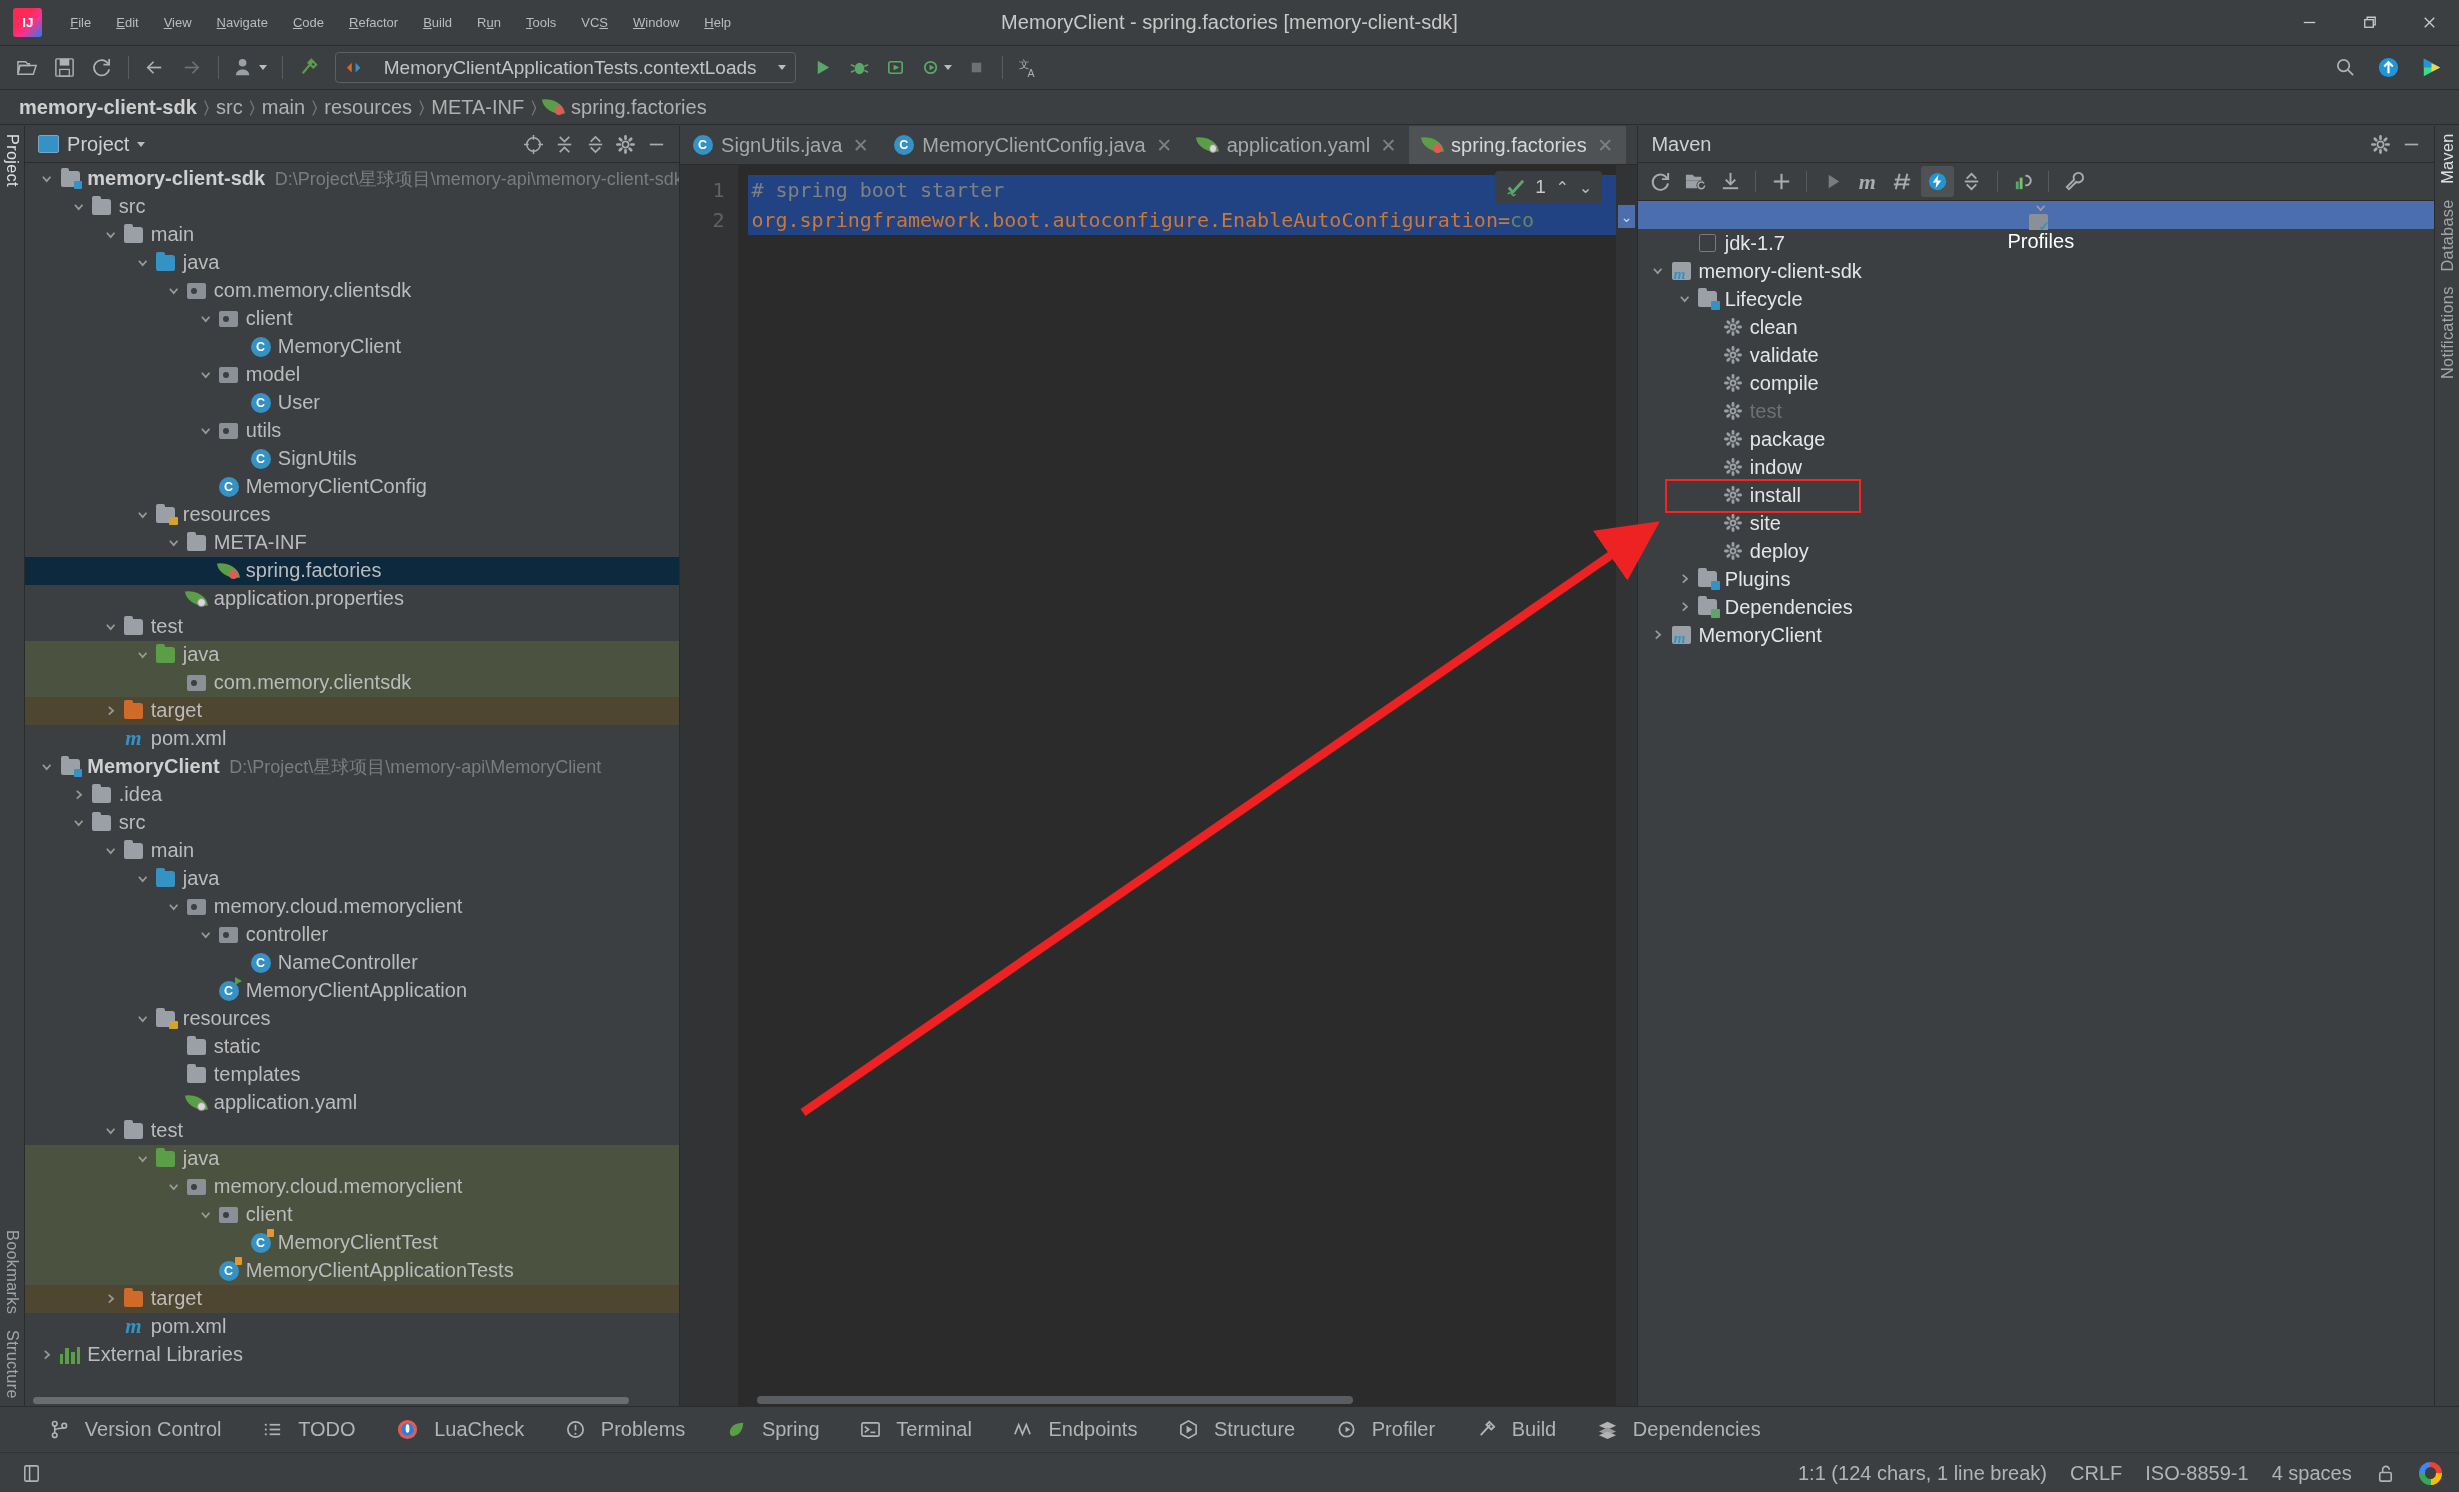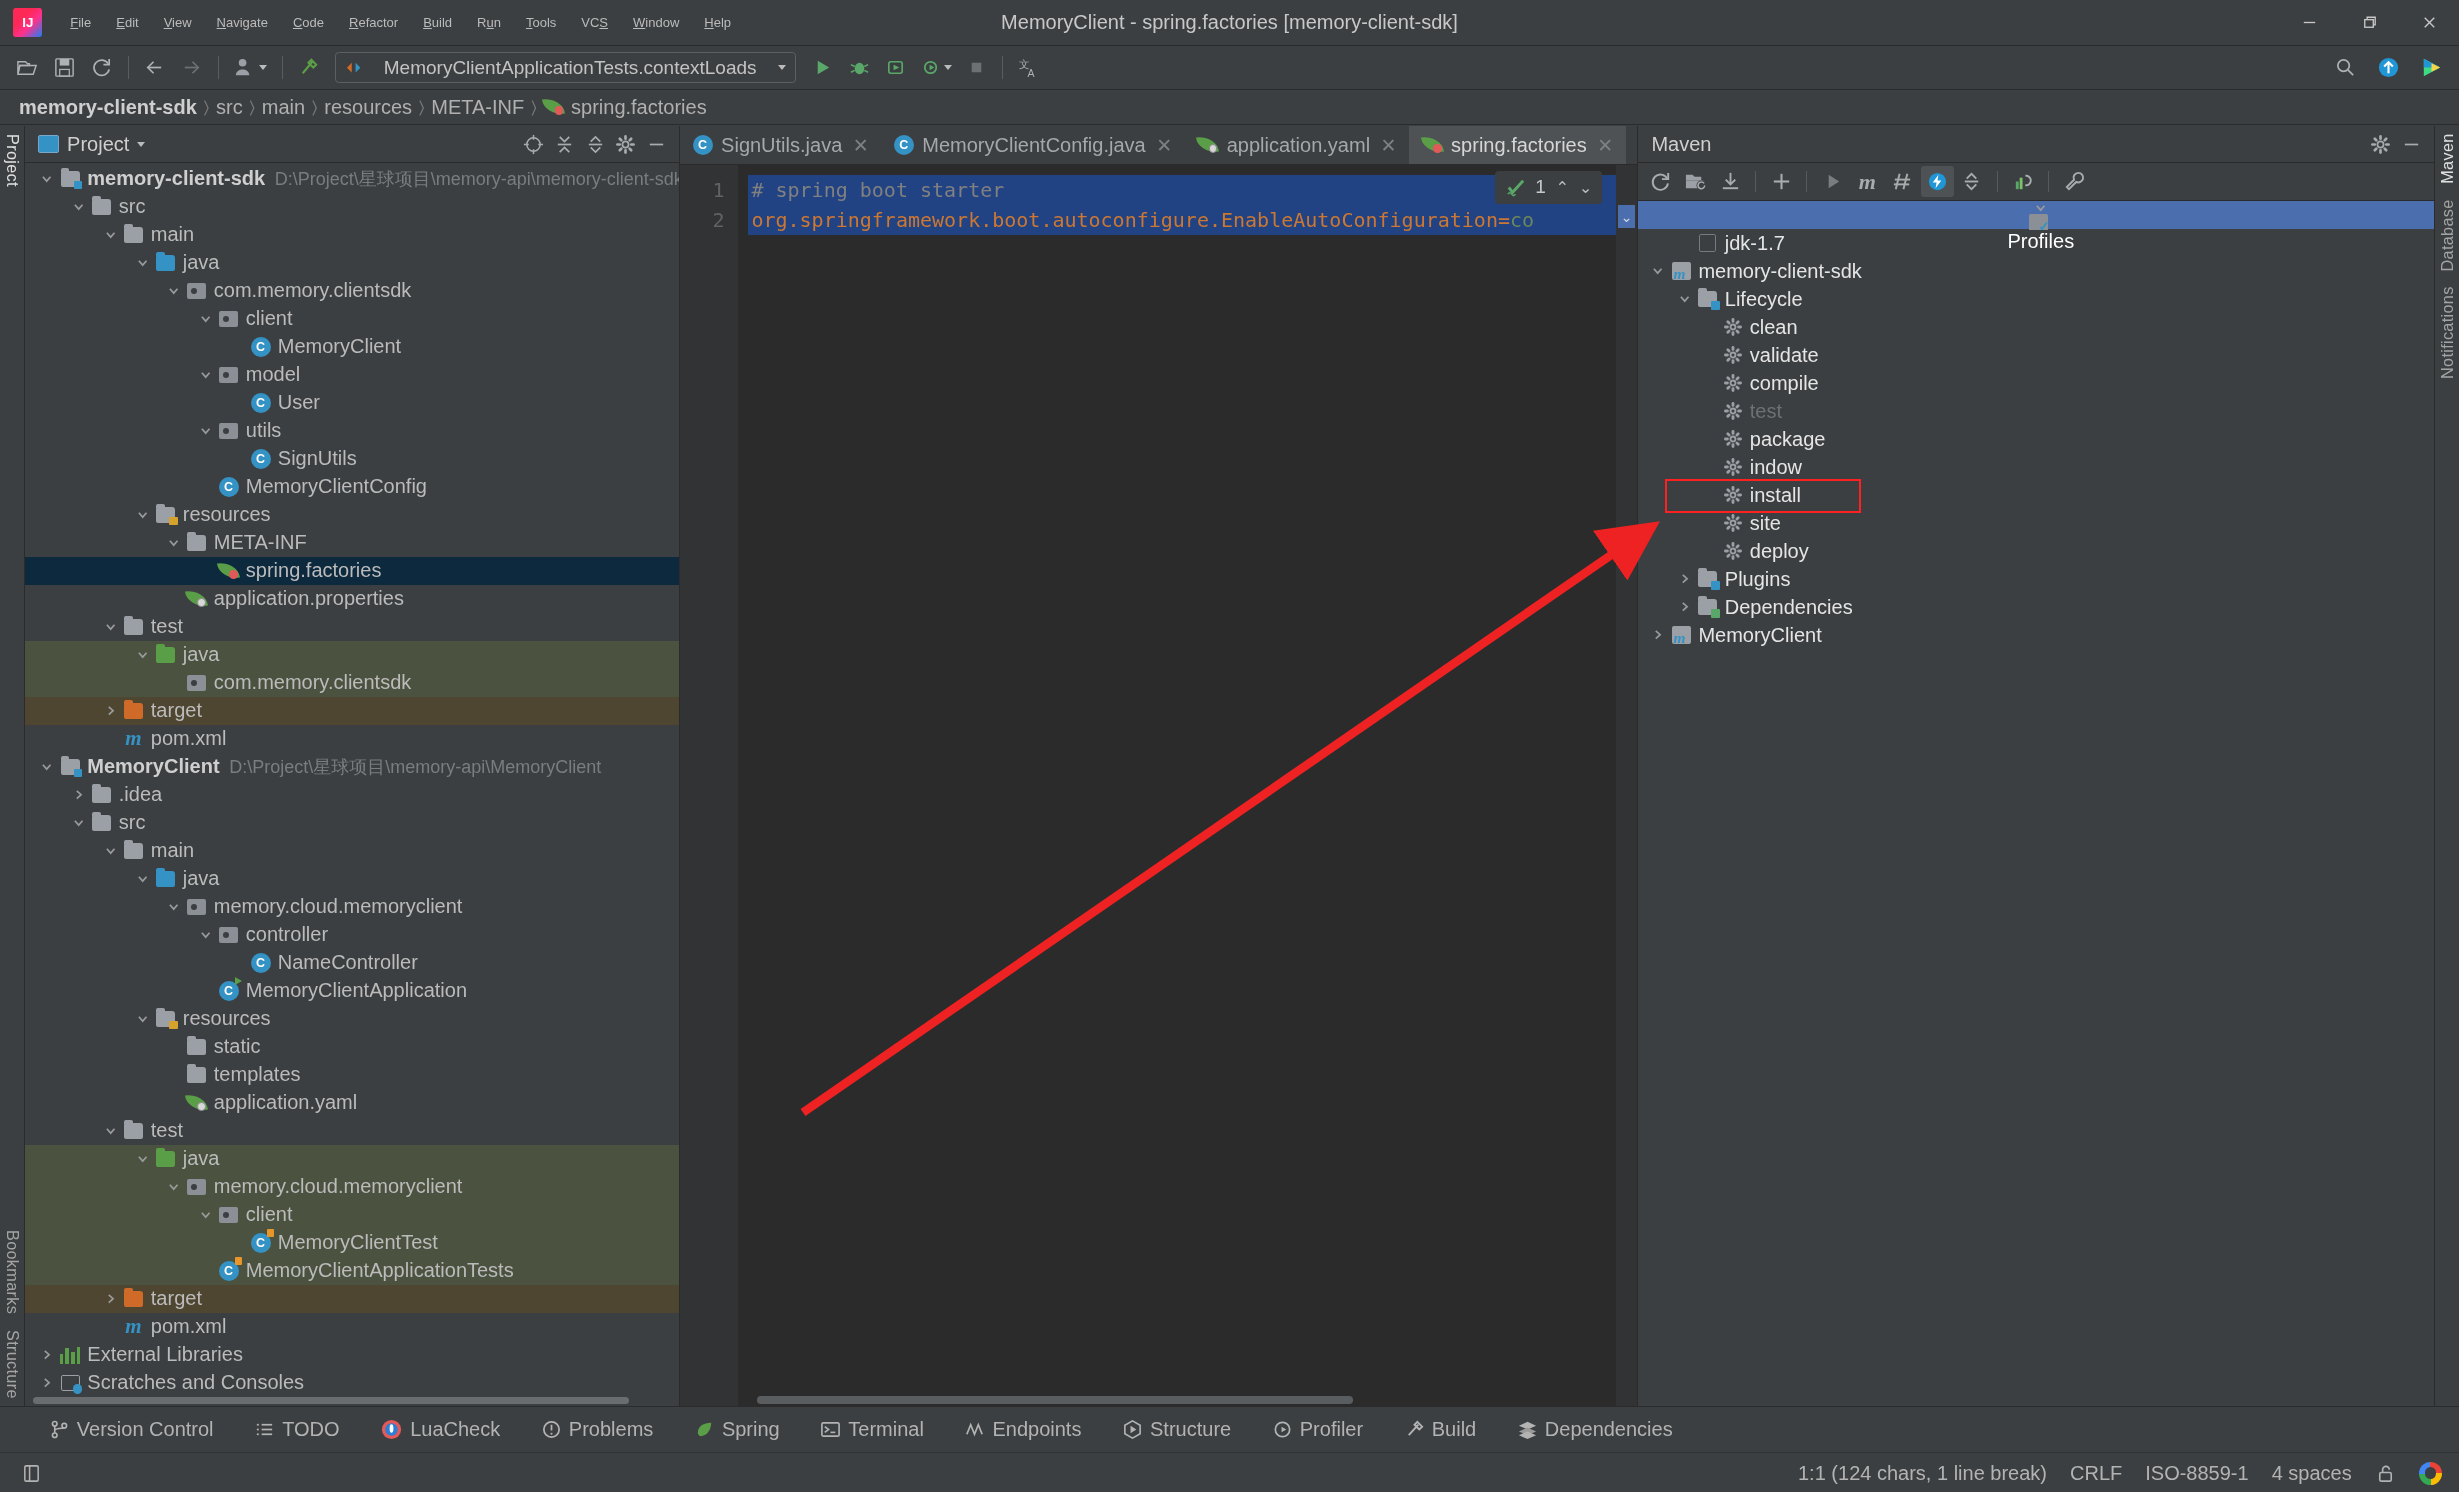--- a/index.html
+++ b/index.html
@@ -266,21 +266,21 @@
   #arrow-svg { position: absolute; left: 0; top: 0; width: 2459px; height: 1493px;
                pointer-events: none; z-index: 50; }
 
   
   #toolwindow-bar {
     position: absolute; left: 0; right: 0; bottom: 41px; height: 46px;
     background: #3c3f41; display: flex; align-items: center;
     padding-left: 43px; gap: 29px; border-top: 1px solid #2b2b2b;
   }
   .twb {
-    display: flex; align-items: center; gap: 7px; font-size: 20px; color: #b3b3b3;
+    display: flex; align-items: center; gap: 15px; font-size: 20px; color: #b3b3b3;
     padding: 3.8px 5.8px; border-radius: 2.9px; white-space: nowrap;
   }
   #statusbar {
     position: absolute; left: 0; right: 0; bottom: 0; height: 41px;
     background: #3c3f41; display: flex; align-items: center;
     padding: 0 17.3px 0 21px; font-size: 20px; color: #b3b3b3;
     border-top: 1px solid #333;
   }
   #status-right { margin-left: auto; display: flex; align-items: center; gap: 23px; }
   .g-logo { width:23px;height:23px;border-radius:50%;
@@ -951,31 +951,20 @@
           </span>
           <span class="ticon">
             <span class="ico-libs">
               <i style="height:9.6px"></i>
               <i style="height:15.4px"></i>
               <i style="height:11.5px"></i>
               <i style="height:16.3px"></i>
             </span>
           </span>
           <span class="tlabel">External Libraries</span>
-        </div>
-        <div class="trow" style="padding-left: 11.5px;">
-          <span class="twist">
-            <svg width="13.4" height="13.4" viewBox="0 0 14 14">
-              <polyline points="5,3 9.5,7 5,11" fill="none" stroke="#9a9a9a" stroke-width="1.8"></polyline>
-            </svg>
-          </span>
-          <span class="ticon">
-            <span class="ico-scratch"></span>
-          </span>
-          <span class="tlabel">Scratches and Consoles</span>
         </div>
       </div>
     <div id="tree-hscroll">
       <div class="thumb"></div>
     </div>
   </div>
 
   <div id="editor-col">
     <div id="tabbar">
         <div class="etab">

